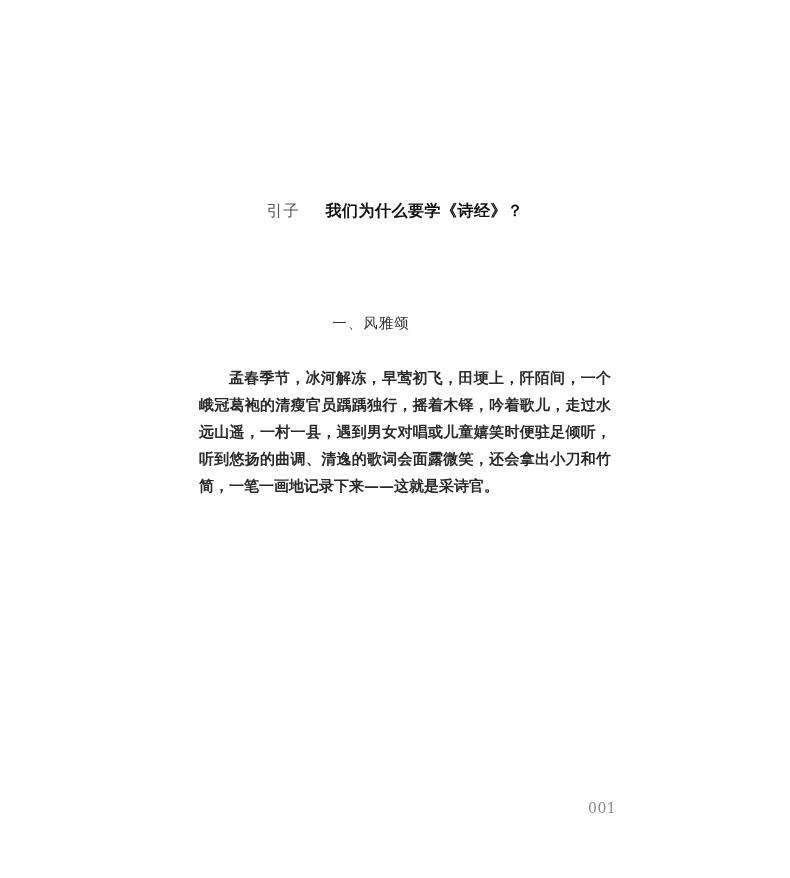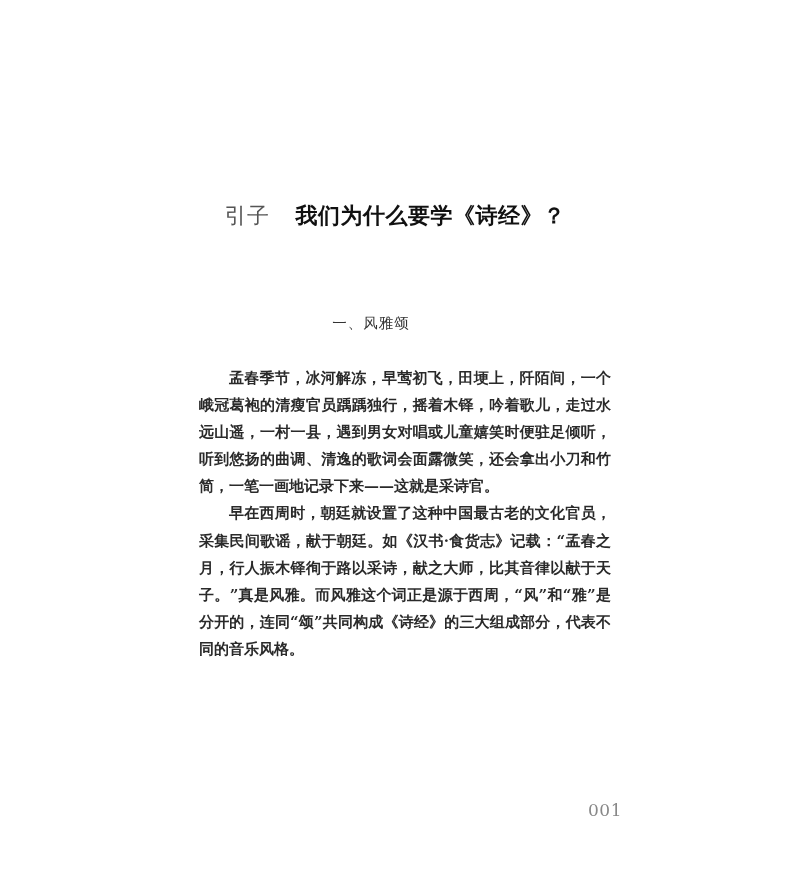--- a/index.html
+++ b/index.html
@@ -1,50 +1,49 @@
 <!DOCTYPE html>
 <html><head>
 <meta charset="utf-8">
 <style>
   html, body { margin: 0; padding: 0; background: #ffffff; }
   body { width: 790px; height: 878px; position: relative; overflow: hidden; }
   .page { position: absolute; left: 0; top: 0; width: 790px; height: 878px; background: #fff; }
   .chapter-title {
     position: absolute; top: 201px; left: 0; width: 790px; text-align: center;
-    font-family: "DejaVu Serif", "Liberation Serif", serif; font-size: 22px; color: #1a1a1a;
+    font-family: "DejaVu Serif", "Liberation Serif", serif; font-size: 16px; color: #1a1a1a;
     letter-spacing: 0.5px;
   }
   .chapter-title .label { color: #555; font-weight: normal; margin-right: 26px; }
   .chapter-title .main { font-weight: bold; color: #111; }
   .section-title {
     position: absolute; top: 314px; left: 0; width: 742px; text-align: center;
     font-family: "DejaVu Sans", "Liberation Sans", sans-serif; font-size: 14.5px; color: #333;
     letter-spacing: 1px;
   }
   .body-text {
     position: absolute; top: 365px; left: 199px; width: 412px;
     font-family: "DejaVu Serif", "Liberation Serif", serif; font-size: 15px; color: #2a2a2a;
     line-height: 27.1px; text-align: justify; text-justify: inter-ideograph;
   }
   .body-text p { margin: 0; text-indent: 2em; font-weight: bold; }
   .page-number {
     position: absolute; top: 800px; left: 588px;
-    font-family: "DejaVu Serif", "Liberation Serif", serif; font-size: 17px; color: #888;
+    font-family: "DejaVu Serif", "Liberation Serif", serif; font-size: 14px; color: #888;
     letter-spacing: 0.5px;
   }
 </style>
 </head>
 <body>
 
 <div class="page">
   <div class="chapter-title">
     <span class="label">引子</span><span class="main">我们为什么要学《诗经》？</span>
   </div>
 
   <div class="section-title">一、风雅颂</div>
 
   <div class="body-text">
     <p>孟春季节，冰河解冻，早莺初飞，田埂上，阡陌间，一个峨冠葛袍的清瘦官员踽踽独行，摇着木铎，吟着歌儿，走过水远山遥，一村一县，遇到男女对唱或儿童嬉笑时便驻足倾听，听到悠扬的曲调、清逸的歌词会面露微笑，还会拿出小刀和竹简，一笔一画地记录下来——这就是采诗官。</p>
-    <p>早在西周时，朝廷就设置了这种中国最古老的文化官员，采集民间歌谣，献于朝廷。如《汉书·食货志》记载：“孟春之月，行人振木铎徇于路以采诗，献之大师，比其音律以献于天子。”真是风雅。而风雅这个词正是源于西周，“风”和“雅”是分开的，连同“颂”共同构成《诗经》的三大组成部分，代表不同的音乐风格。</p>
   </div>
 
   <div class="page-number">001</div>
 </div>
 
 </body></html>

